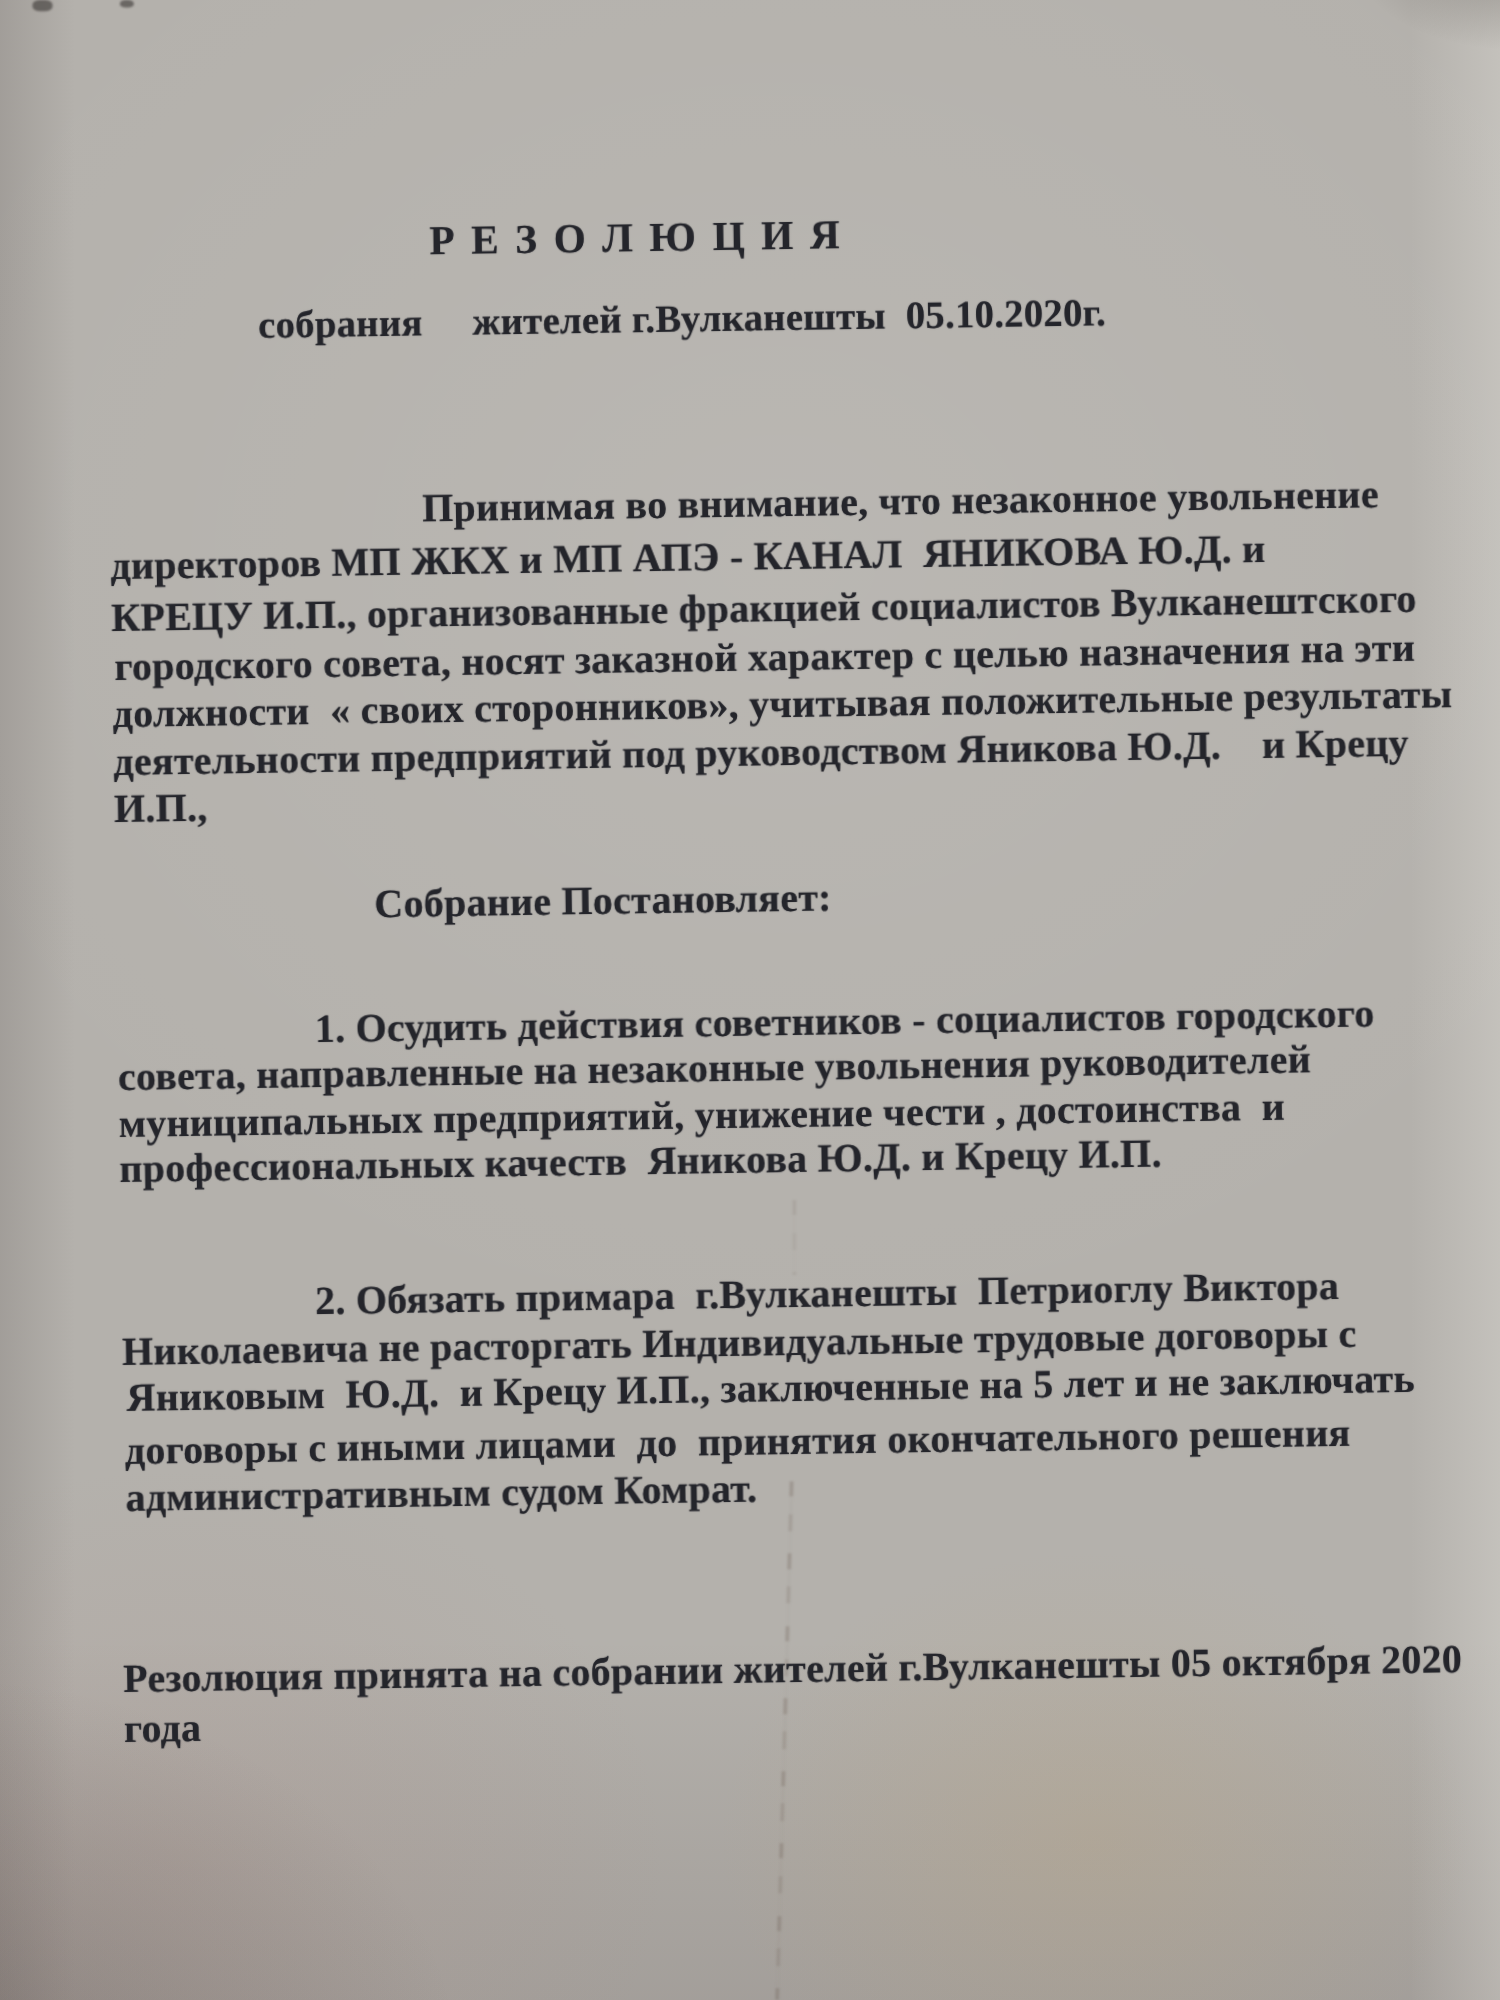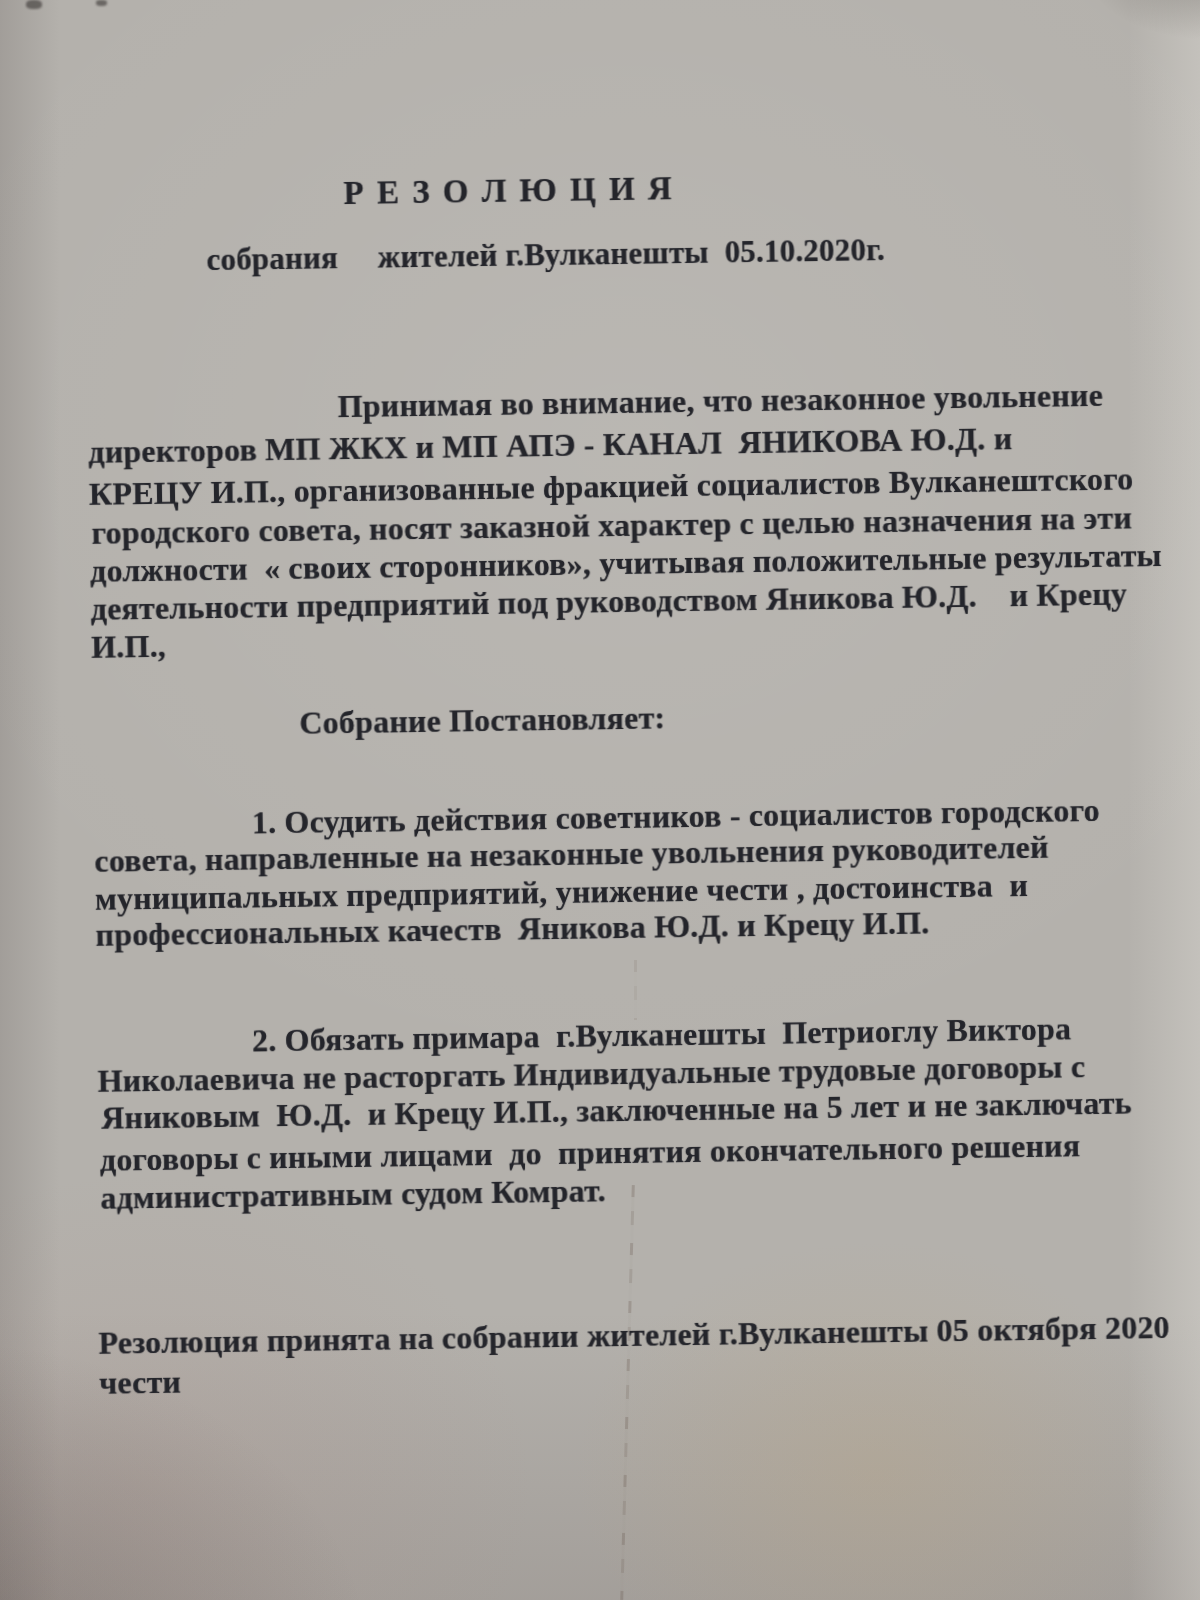--- a/index.html
+++ b/index.html
@@ -93,16 +93,16 @@
     <div class="line" style="left:95px;top:880px;">муниципальных предприятий, унижение чести , достоинства  и</div>
     <div class="line" style="left:95px;top:916px;">профессиональных качеств  Яникова Ю.Д. и Крецу И.П.</div>
 
     <div class="line" style="left:250px;top:1024px;">2. Обязать примара  г.Вулканешты  Петриоглу Виктора</div>
     <div class="line" style="left:95px;top:1062px;">Николаевича не расторгать Индивидуальные трудовые договоры с</div>
     <div class="line" style="left:98px;top:1099px;">Яниковым  Ю.Д.  и Крецу И.П., заключенные на 5 лет и не заключать</div>
     <div class="line" style="left:96px;top:1141px;">договоры с иными лицами  до  принятия окончательного решения</div>
     <div class="line" style="left:96px;top:1179px;">административным судом Комрат.</div>
 
     <div class="line" style="left:92px;top:1324px;">Резолюция принята на собрании жителей г.Вулканешты 05 октября 2020</div>
-    <div class="line" style="left:92px;top:1364px;">чести</div>
+    <div class="line" style="left:92px;top:1364px;">года</div>
 
   </div>
 </div>
 
 </body></html>

